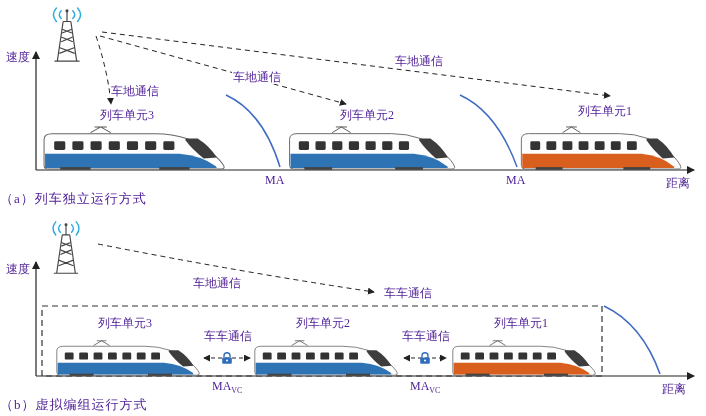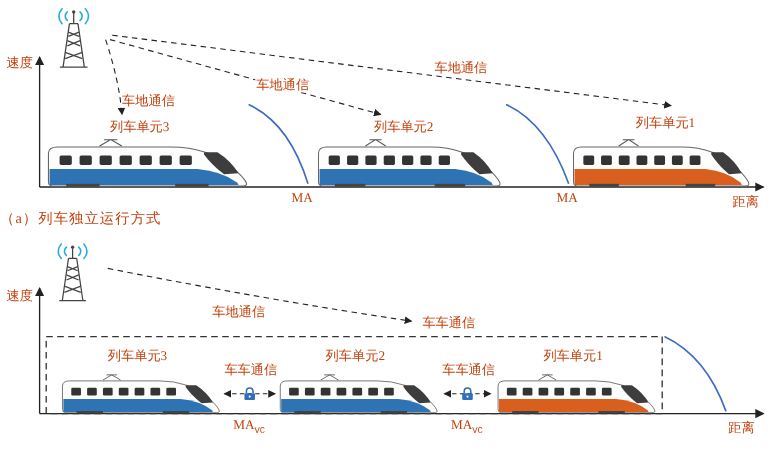--- a/index.html
+++ b/index.html
@@ -1,25 +1,25 @@
 <!DOCTYPE html>
 <html><head>
 <meta charset="utf-8">
 <style>
   html,body{margin:0;padding:0;background:#fff;}
   .stage{
     position:relative;width:706px;height:416px;background:#ffffff;overflow:hidden;
-    font-family:"Liberation Serif","DejaVu Serif",serif;color:#c2410c;
+    font-family:"Liberation Serif","DejaVu Serif",serif;color:#4c1d95;
   }
   .layer{position:absolute;left:0;top:0;}
   .label{position:absolute;font-size:12px;line-height:14px;white-space:nowrap;}
   .label.bg{background:#fff;padding:0 1px;}
   .caption{position:absolute;left:0;width:706px;text-align:left;font-size:13px;letter-spacing:1px;}
   .ma{font-size:12px;}
-  .ma sub{font-size:8px;line-height:0;font-family:Liberation Mono, monospace;}
+  .ma sub{font-size:8px;line-height:0;}
   .axis{stroke:#222;stroke-width:1.2;fill:none;marker-end:url(#arr);}
   .dashedArrow{stroke:#222;stroke-width:1;fill:none;stroke-dasharray:5 4;marker-end:url(#arr);}
   .dblArrow{stroke:#222;stroke-width:1;fill:none;stroke-dasharray:4 3;marker-end:url(#arr);marker-start:url(#arr);}
   .curve{stroke:#3F6BC2;stroke-width:1.5;fill:none;}
   .vcbox{stroke:#333;stroke-width:1.2;fill:none;stroke-dasharray:6 4;}
   .towerFrame{stroke:#444;stroke-width:1.2;fill:none;}
   .towerWave{stroke:#29ABE2;stroke-width:1.5;fill:none;stroke-linecap:round;}
 </style>
 </head>
 <body>
@@ -129,14 +129,15 @@
   <div class="label" style="left:98px;top:316px;">列车单元3</div>
   <div class="label" style="left:296px;top:316px;">列车单元2</div>
   <div class="label" style="left:494px;top:316px;">列车单元1</div>
 
   <div class="label bg" style="left:203px;top:329px;">车车通信</div>
   <div class="label bg" style="left:401px;top:329px;">车车通信</div>
 
   <div class="label ma" style="left:212px;top:379px;"><span>MA</span><sub>VC</sub></div>
   <div class="label ma" style="left:410px;top:379px;"><span>MA</span><sub>VC</sub></div>
 
+  <div class="caption" style="top:396px;">（b）虚拟编组运行方式</div>
 
 </div>
 
 </body></html>

